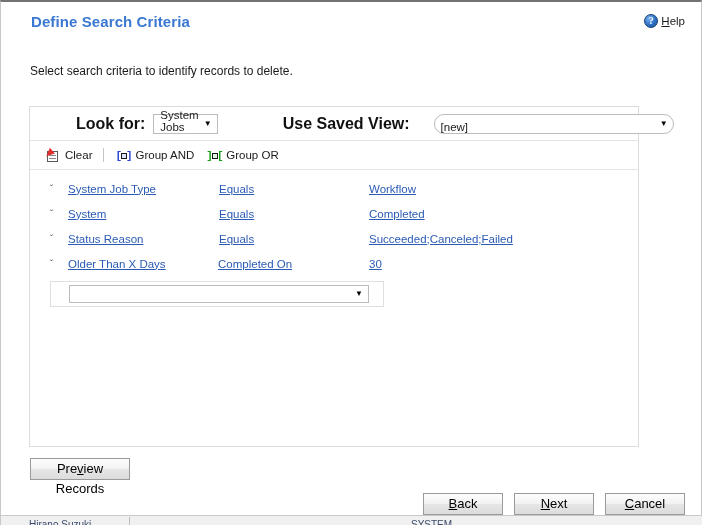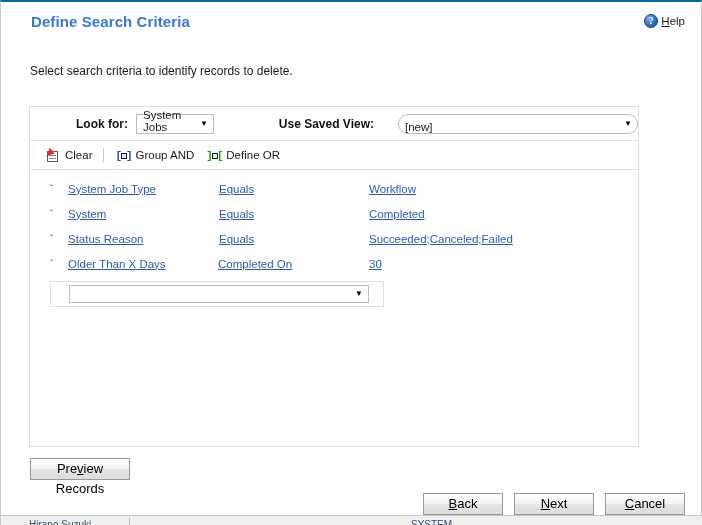--- a/index.html
+++ b/index.html
@@ -9,21 +9,21 @@
     overflow: hidden;
     background: #ffffff;
     font-family: "Liberation Sans", sans-serif;
   }
 
   #app {
     position: relative;
     width: 702px;
     height: 525px;
     background: #ffffff;
-    border-top: 2px solid #0369a1;
+    border-top: 2px solid #737373;
     border-left: 1px solid #c8c8c8;
     border-right: 1px solid #c8c8c8;
   }
 
   
   .page-title {
     position: absolute;
     left: 30px; top: 11px;
     font-size: 15px;
     font-weight: bold;
@@ -75,21 +75,21 @@
   }
 
   .lookfor-row {
     height: 34px;
     border-bottom: 1px solid #e3e3e3;
     display: flex;
     align-items: center;
     padding-left: 13px;
   }
   .lbl-strong {
-    font-size: 12px;
+    font-size: 16px;
     font-weight: bold;
     color: #111111;
     white-space: nowrap;
     padding-left: 33px;
   }
   .combo {
     position: relative;
     height: 20px;
     border: 1px solid #bcbcbc;
     background: #ffffff;
@@ -318,21 +318,21 @@
         <span class="ic ic-grp ic-and">
           <span class="br">[</span><span class="sq"></span><span class="br">]</span>
         </span>
         <span>Group AND</span>
       </div>
 
       <div class="tb-item">
         <span class="ic ic-grp ic-or">
           <span class="br">]</span><span class="sq"></span><span class="br">[</span>
         </span>
-        <span>Define OR</span>
+        <span>Group OR</span>
       </div>
     </div>
 
     <div class="rows">
 
       <div class="crow">
         <span class="chev">ˇ</span>
         <span class="lnk col-field">System Job Type</span>
         <span class="lnk col-op">Equals</span>
         <span class="lnk col-val">Workflow</span>

